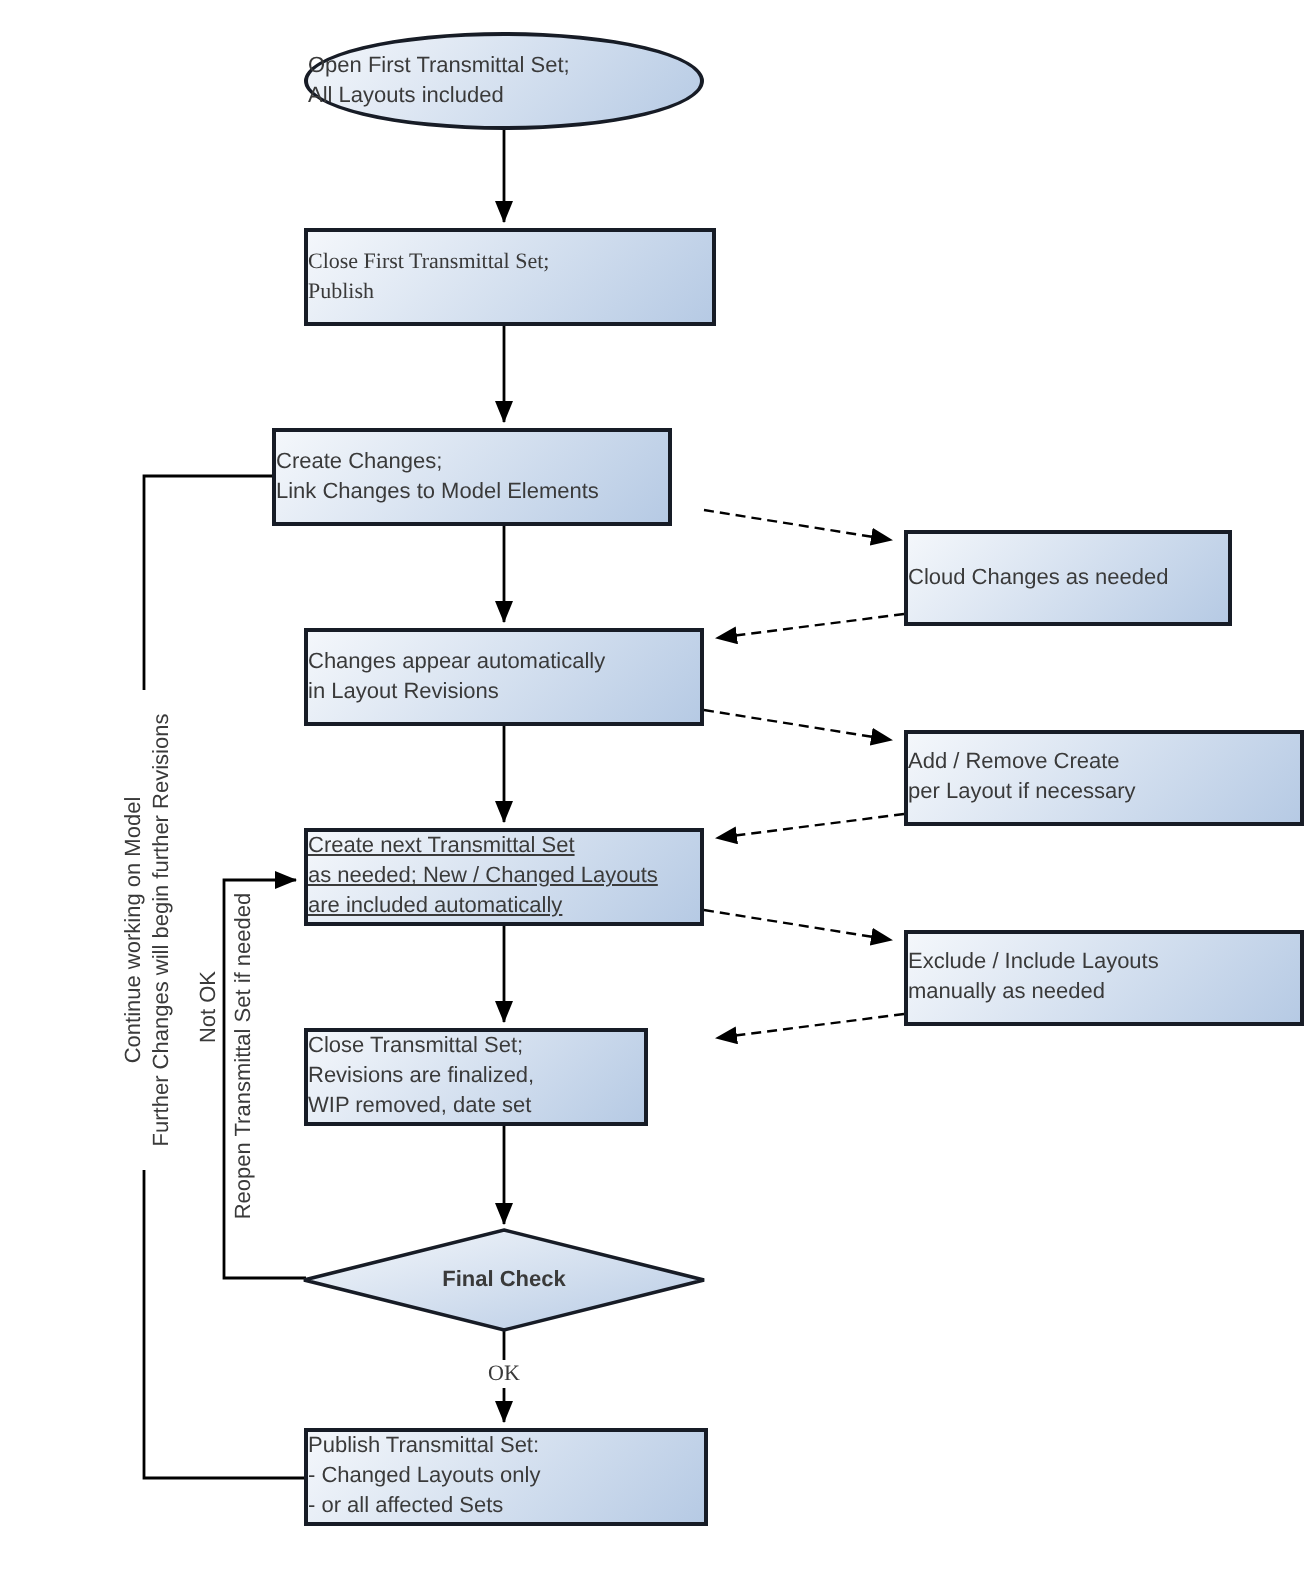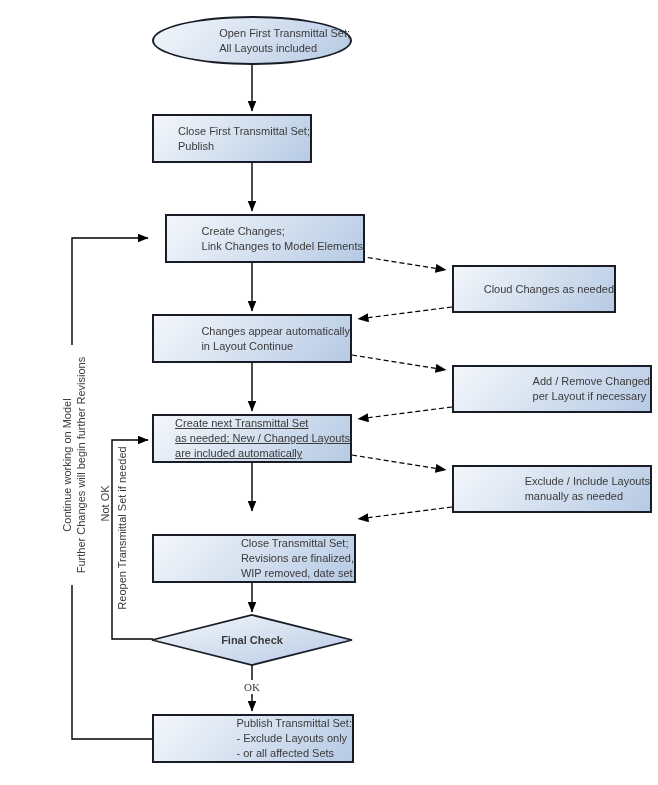--- a/index.html
+++ b/index.html
@@ -10,21 +10,21 @@
     font-family:"Liberation Sans", sans-serif;
     color:var(--text,#3a3a3a);
     overflow:hidden;
   }
   svg.wires{position:absolute;left:0;top:0;width:658px;height:785px;}
   .node{
     position:absolute;
     box-sizing:border-box;
     border:2px solid var(--border,#171c26);
     background:linear-gradient(135deg,var(--fill-light,#f4f7fb) 0%,var(--fill-dark,#b6cae4) 100%);
-    display:flex;align-items:center;justify-content:flex-end;
+    display:flex;align-items:center;justify-content:flex-start;
     font-size:11px;line-height:15px;
   }
   .node .lbl{white-space:pre-line;text-align:left;}
   .ellipse{border-radius:50%;}
   .overlay{
     position:absolute;box-sizing:border-box;background:transparent;border:none;
     display:flex;align-items:center;justify-content:center;
     font-size:11px;line-height:15px;font-weight:bold;
   }
   .edge-label{
@@ -77,63 +77,63 @@
     </g>
 
     <polygon points="252,615 352,640 252,665 152,640" fill="url(#gdiam)" stroke="#171c26" stroke-width="1.8"></polygon>
   </svg>
 
   <div class="node ellipse" style="left:152px;top:16px;width:200px;height:49px;">
     <span class="lbl">Open First Transmittal Set;
 All Layouts included</span>
   </div>
 
-  <div class="node" style="left:152px;top:114px;width:160px;height:49px;">
+  <div class="node" style="left:152px;top:114px;width:206px;height:49px;font-family:Liberation Serif, serif;">
     <span class="lbl">Close First Transmittal Set;
 Publish</span>
   </div>
 
-  <div class="node" style="left:165px;top:214px;width:200px;height:49px;">
+  <div class="node" style="left:136px;top:214px;width:200px;height:49px;">
     <span class="lbl">Create Changes;
 Link Changes to Model Elements</span>
   </div>
 
   <div class="node" style="left:152px;top:314px;width:200px;height:49px;">
     <span class="lbl">Changes appear automatically
-in Layout Continue</span>
+in Layout Revisions</span>
   </div>
 
   <div class="node" style="left:152px;top:414px;width:200px;height:49px;text-decoration:underline;">
     <span class="lbl">Create next Transmittal Set
 as needed; New / Changed Layouts
 are included automatically</span>
   </div>
 
-  <div class="node" style="left:152px;top:534px;width:204px;height:49px;">
+  <div class="node" style="left:152px;top:514px;width:172px;height:49px;">
     <span class="lbl">Close Transmittal Set;
 Revisions are finalized,
 WIP removed, date set</span>
   </div>
 
   <div class="overlay" style="left:152px;top:615px;width:200px;height:50px;">
     <span class="lbl">Final Check</span>
   </div>
 
   <div class="node" style="left:152px;top:714px;width:202px;height:49px;">
     <span class="lbl">Publish Transmittal Set:
-- Exclude Layouts only
+- Changed Layouts only
 - or all affected Sets</span>
   </div>
 
   <div class="node" style="left:452px;top:265px;width:164px;height:48px;">
     <span class="lbl">Cloud Changes as needed</span>
   </div>
 
   <div class="node" style="left:452px;top:365px;width:200px;height:48px;">
-    <span class="lbl">Add / Remove Changed
+    <span class="lbl">Add / Remove Create
 per Layout if necessary</span>
   </div>
 
   <div class="node" style="left:452px;top:465px;width:200px;height:48px;">
     <span class="lbl">Exclude / Include Layouts
 manually as needed</span>
   </div>
 
   <div class="edge-label" style="left:237px;top:680px;width:30px;font-family:Liberation Serif, serif;">OK</div>
 

